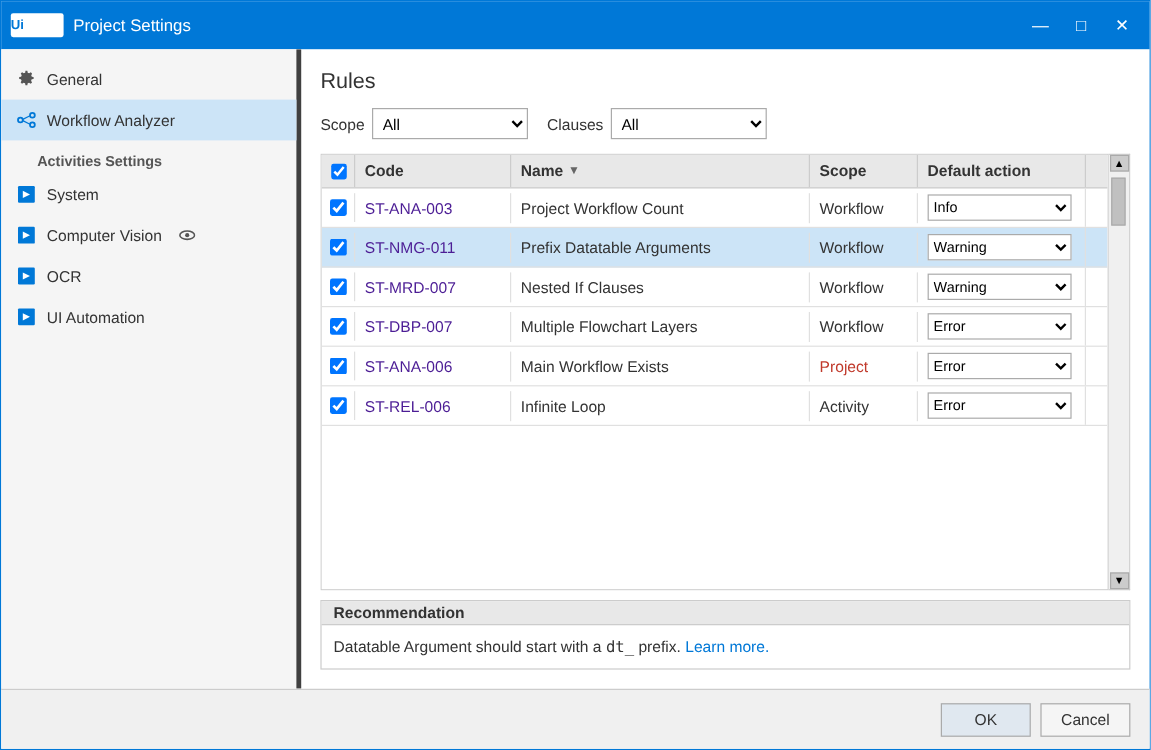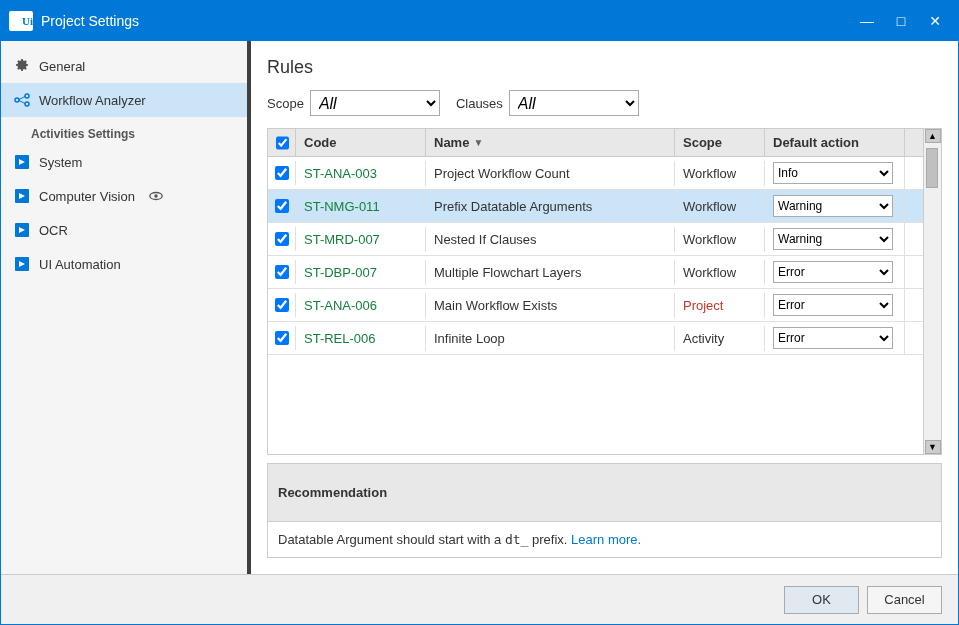--- a/index.html
+++ b/index.html
@@ -18,33 +18,32 @@
       background: #0078d7;
       color: white;
       height: 40px;
       display: flex;
       align-items: center;
       padding: 0 8px;
       flex-shrink: 0;
     }
 
     .title-bar-icon {
-      width: 24px;
+      width: 44px;
       height: 20px;
       margin-right: 8px;
       background: #fff;
       border-radius: 2px;
       display: flex;
       align-items: center;
-      justify-content: flex-end;
+      justify-content: flex-start;
       font-size: 11px;
       font-weight: bold;
       color: #0078d7;
       flex-shrink: 0;
-      font-family: Liberation Serif, serif;
     }
 
     .title-bar-title {
       flex: 1;
       font-size: 14px;
     }
 
     .title-bar-controls {
       display: flex;
       gap: 4px;
@@ -142,23 +141,22 @@
       font-size: 13px;
       color: #333;
     }
 
     select.filter-select {
       height: 26px;
       width: 130px;
       border: 1px solid #aaa;
       background: white;
       padding: 0 4px;
-      font-size: 16px;
+      font-size: 13px;
       cursor: pointer;
-      font-style: italic;
     }
 
     .table-container {
       flex: 1;
       border: 1px solid #ccc;
       overflow: hidden;
       display: flex;
       flex-direction: column;
     }
 
@@ -198,21 +196,21 @@
     .td {
       padding: 5px 8px;
       font-size: 13px;
       color: #333;
       border-right: 1px solid #e0e0e0;
       overflow: hidden;
       white-space: nowrap;
     }
     .td:last-child { border-right: none; }
 
-    .td.code { color: #15803d; }
+    .td.code { color: #4c1d95; }
     .td.scope-project { color: #c0392b; }
 
     .td select {
       width: 120px;
       height: 22px;
       border: 1px solid #aaa;
       font-size: 12px;
       background: white;
     }
 
@@ -232,21 +230,21 @@
 
     .recommendation-panel {
       margin-top: 8px;
       border: 1px solid #ccc;
       background: white;
       flex-shrink: 0;
     }
 
     .recommendation-title {
       background: #e8e8e8;
-      padding: 21px 10px;
+      padding: 2px 10px;
       font-size: 13px;
       font-weight: 600;
       color: #333;
       border-bottom: 1px solid #ccc;
     }
 
     .recommendation-body {
       padding: 8px 10px;
       font-size: 13px;
       color: #333;

